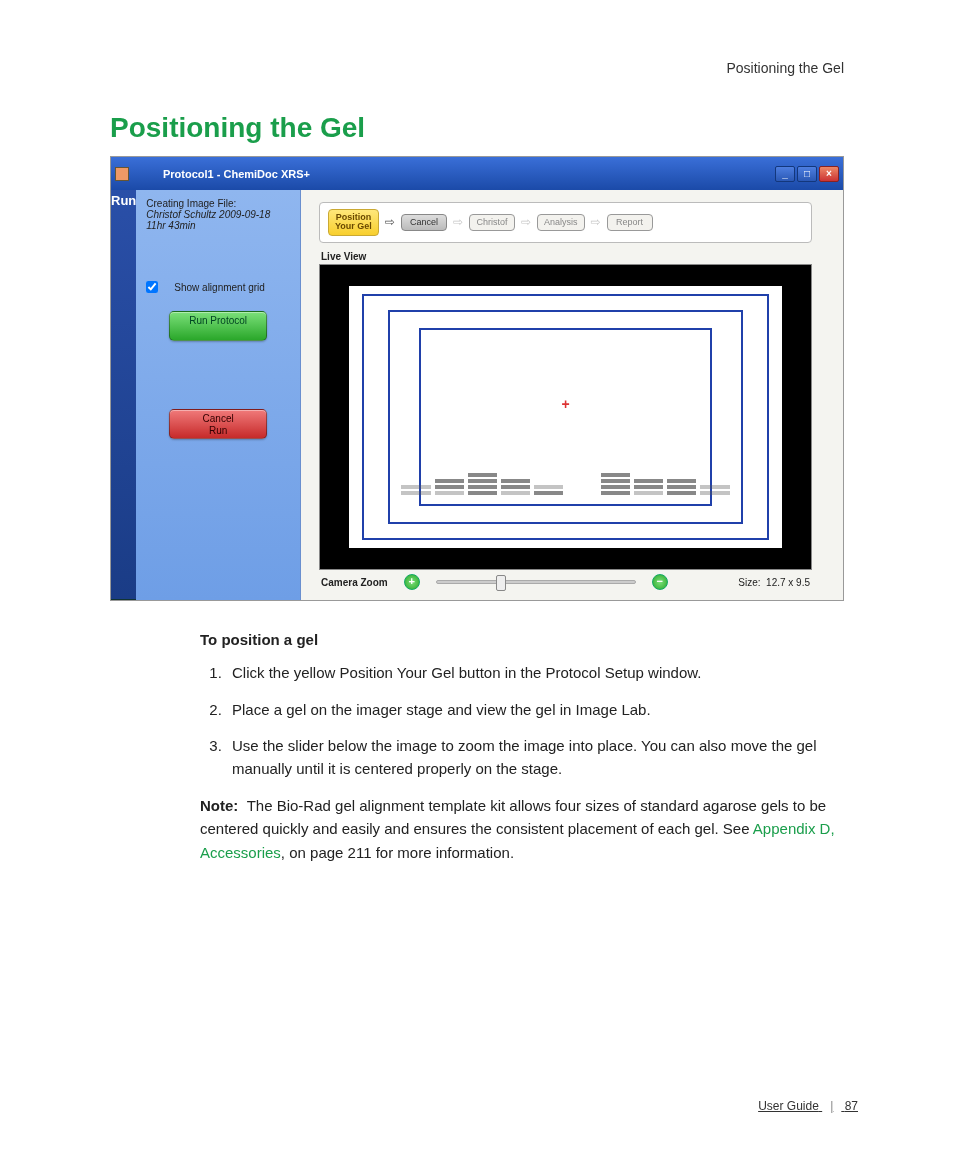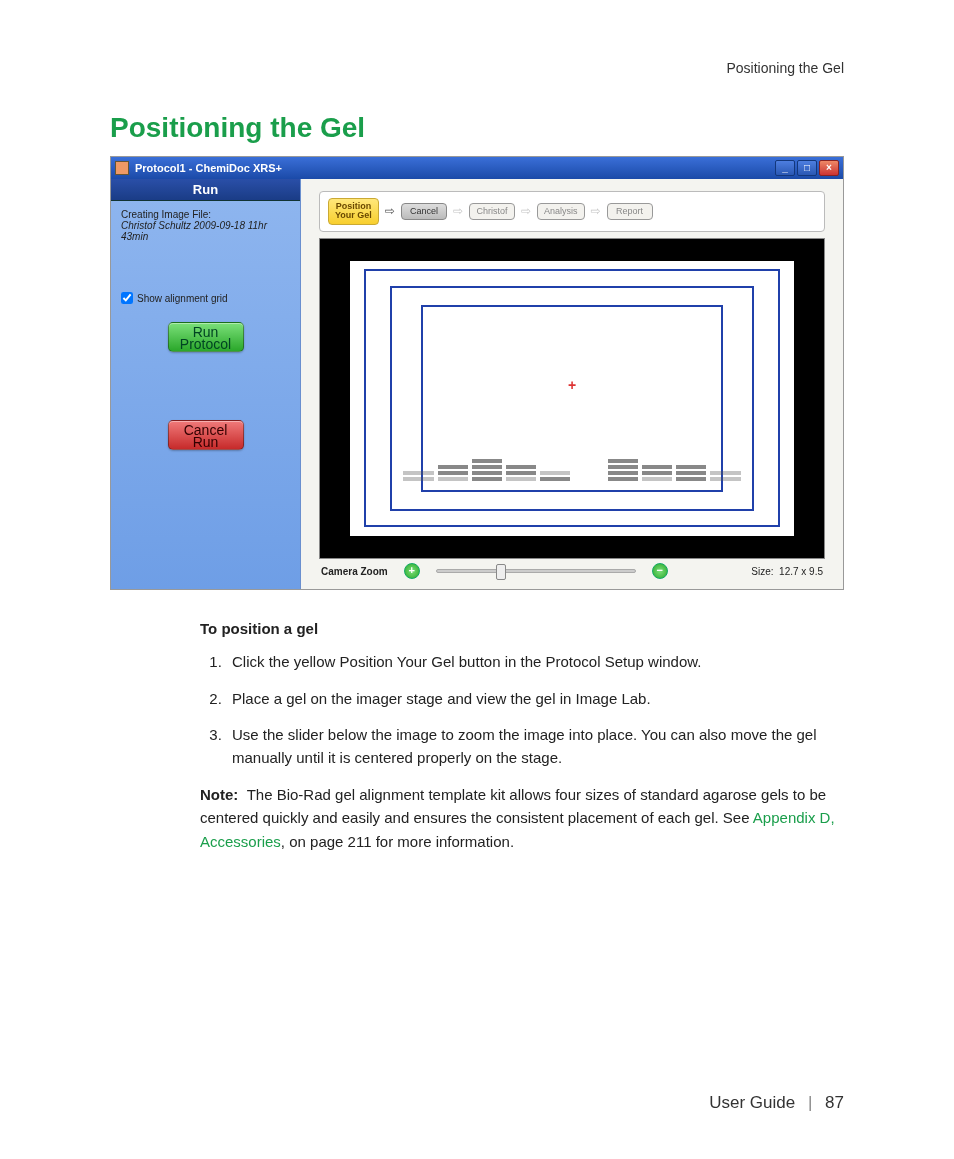--- a/index.html
+++ b/index.html
@@ -26,27 +26,28 @@
   }
   
   .app-window {
     width: 100%;
     border: 1px solid #999;
     background: #f4f4f4;
     margin-bottom: 30px;
   }
   .titlebar {
     background: linear-gradient(#3a6fd8, #1b4aa8);
-    height: 22px;
+    height: 33px;
     display: flex;
     align-items: center;
     padding: 0 4px;
     color: #fff;
     font-size: 11px;
     font-weight: bold;
+    gap: 28px;
   }
   .titlebar .app-icon {
     width: 14px; height: 14px;
     background: #e96; border: 1px solid #653;
     margin-right: 6px;
   }
   .titlebar .title-text { flex: 1; }
   .winbtns { display: flex; gap: 2px; }
   .winbtn {
     width: 20px; height: 16px;
@@ -61,21 +62,21 @@
   .winbtn.close { background: linear-gradient(#e86,#c33); border-color:#822; }
   .app-body {
     display: flex;
     height: 410px;
   }
   .sidebar {
     width: 190px;
     background: linear-gradient(#8fb6ef, #6e9ee6);
     border-right: 1px solid #6a8fcf;
     display: flex;
-    flex-direction: column;
+    flex-direction: row;
     padding: 0;
     font-size: 10px;
     color: #222;
     justify-content: flex-end;
   }
   .sidebar-header {
     background: linear-gradient(#2a4fa8,#1a3c86);
     color: #fff;
     text-align: center;
     font-weight: bold;
@@ -86,40 +87,40 @@
   .sidebar-content { padding: 8px 10px; flex:1; position:relative; }
   .file-line { font-size: 10px; color:#222; }
   .file-line.italic { font-style: italic; margin-bottom: 50px; }
   .instruction {
     font-size: 9.5px;
     font-weight: bold;
     color: #111;
     line-height: 1.25;
     margin-bottom: 8px;
   }
-  .chkrow { display:flex; align-items:center; gap:4px; font-size:10px; margin-bottom:18px;}
+  .chkrow { display:flex; align-items:center; gap:16px; font-size:10px; margin-bottom:18px;}
   .chkrow input { width:12px; height:12px; }
   .btn {
     display:block;
     margin: 0 auto 6px auto;
-    width: 76px; height: 30px;
+    width: 98px; height: 30px;
     border-radius: 5px;
     border: 1px solid rgba(0,0,0,.35);
-    font-size: 14px;
+    font-size: 10px;
     line-height: 12px;
     text-align:center;
     padding-top:3px;
     box-shadow: inset 0 1px 0 rgba(255,255,255,.4), 0 1px 2px rgba(0,0,0,.25);
   }
   .btn.green { background: linear-gradient(#7be07a,#2aa72a); color:#042; }
   .btn.red   { background: linear-gradient(#f07a7a,#c62a2a); color:#300; margin-top:68px;}
   .mainpanel {
     flex:1;
     background:#f4f4f0;
-    padding: 12px 18px 10px 18px;
+    padding: 12px 31px 10px 18px;
     display:flex;
     flex-direction:column;
   }
   .stepbar {
     border:1px solid #bbb;
     background:#fff;
     border-radius:4px;
     padding:6px 8px;
     display:flex;
     align-items:center;
@@ -210,23 +211,24 @@
     margin-left: 90px;
     font-size: 15px;
     line-height: 1.55;
     margin-top: 4px;
   }
   .note .label { font-weight: bold; }
   .link { color: #1a9e4b; }
   .footer {
     position:absolute;
     bottom: 46px;
-    right: 110px;
-    font-size: 17px;
+    right: 96px;
+    font-size: 12px;
     color:#333;
+    text-decoration:underline;
   }
   .footer .sep { color:#888; margin: 0 8px; }
 </style>
 </head>
 <body>
 
 <div class="header-right">Positioning the Gel</div>
 
 <h1 class="section-title">Positioning the Gel</h1>
 
@@ -261,20 +263,21 @@
 Your Gel</div>
         <span class="arrow dark">⇨</span>
         <div class="step active-grey">Cancel</div>
         <span class="arrow">⇨</span>
         <div class="step">Christof</div>
         <span class="arrow">⇨</span>
         <div class="step">Analysis</div>
         <span class="arrow">⇨</span>
         <div class="step">Report</div>
       </div>
+      <div class="live-label">Live View</div>
       <div class="viewer">
         <div class="paper">
           <div class="grid-rect r1"></div>
           <div class="grid-rect r2"></div>
           <div class="grid-rect r3"></div>
           <div class="cross">+</div>
           <div class="bands">
             <div class="lane">
                 <div class="band l"></div>
                 <div class="band l"></div>

